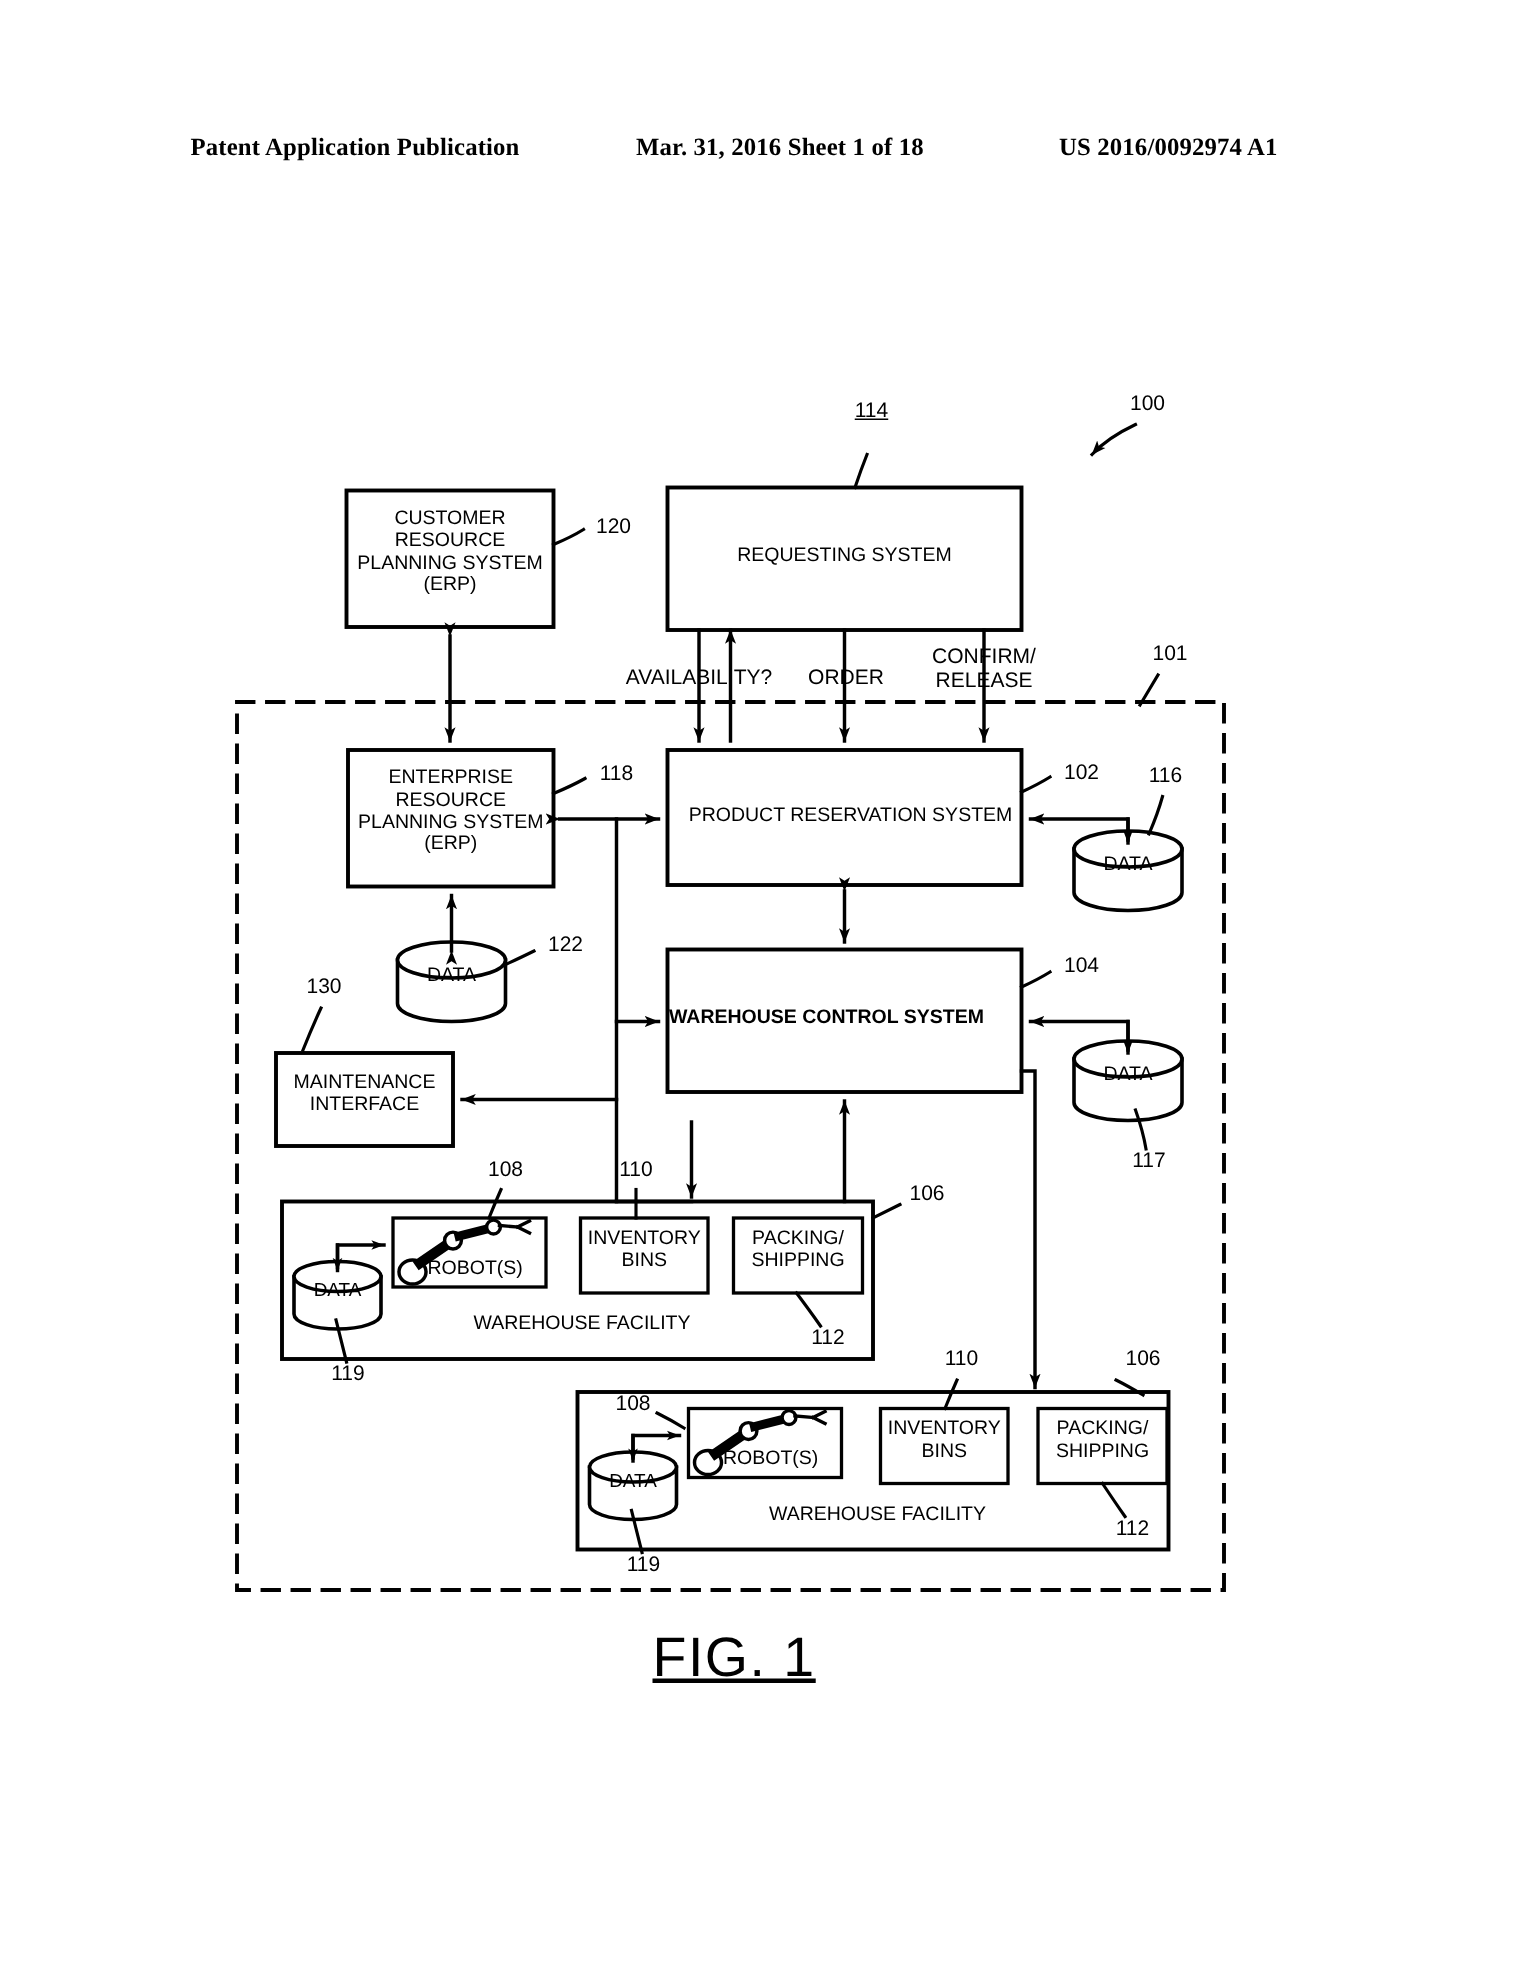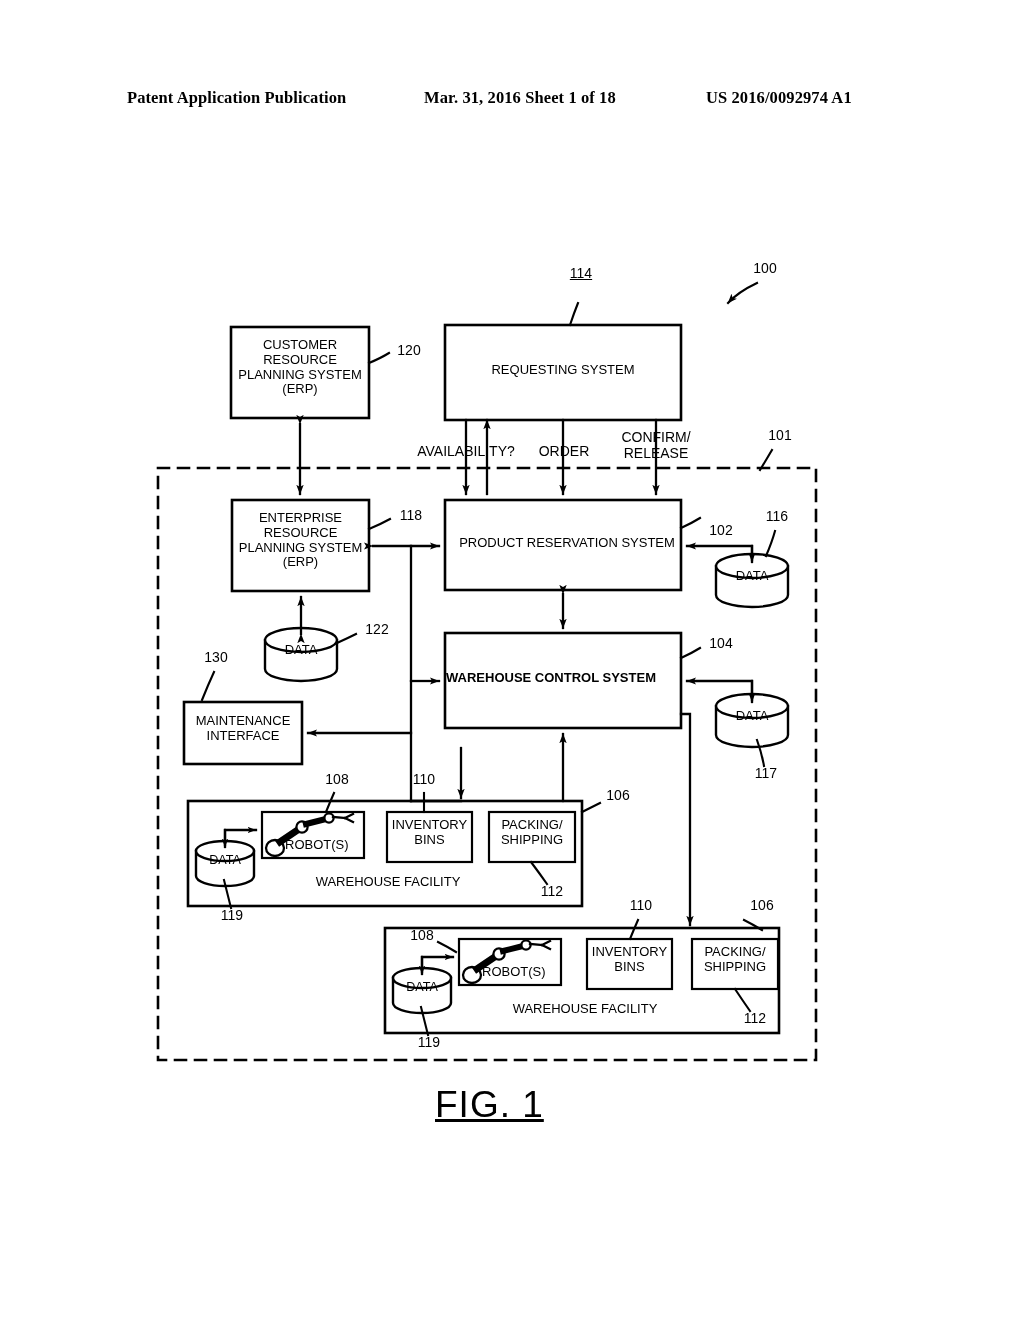--- a/index.html
+++ b/index.html
@@ -269,21 +269,21 @@
 BINS</div>
   <div class="lbl box-txt" style="left:692px;top:945px;width:86px;">PACKING/
 SHIPPING</div>
   <div class="lbl box-txt" style="left:485px;top:1002px;width:200px;">WAREHOUSE FACILITY</div>
 
   <div class="lbl ref" style="left:745px;top:261px;width:40px;">100</div>
   <div class="lbl ref" style="left:389px;top:343px;width:40px;">120</div>
   <div class="lbl ref" style="left:561px;top:266px;width:40px;text-decoration:underline;">114</div>
   <div class="lbl ref" style="left:760px;top:428px;width:40px;">101</div>
   <div class="lbl ref" style="left:391px;top:508px;width:40px;">118</div>
-  <div class="lbl ref" style="left:701px;top:507px;width:40px;margin-top:16px;">102</div>
+  <div class="lbl ref" style="left:701px;top:507px;width:40px;">102</div>
   <div class="lbl ref" style="left:757px;top:509px;width:40px;">116</div>
   <div class="lbl ref" style="left:701px;top:636px;width:40px;">104</div>
   <div class="lbl ref" style="left:746px;top:766px;width:40px;">117</div>
   <div class="lbl ref" style="left:357px;top:622px;width:40px;">122</div>
   <div class="lbl ref" style="left:196px;top:650px;width:40px;">130</div>
 
   <div class="lbl ref" style="left:317px;top:772px;width:40px;">108</div>
   <div class="lbl ref" style="left:404px;top:772px;width:40px;">110</div>
   <div class="lbl ref" style="left:598px;top:788px;width:40px;">106</div>
   <div class="lbl ref" style="left:532px;top:884px;width:40px;">112</div>

